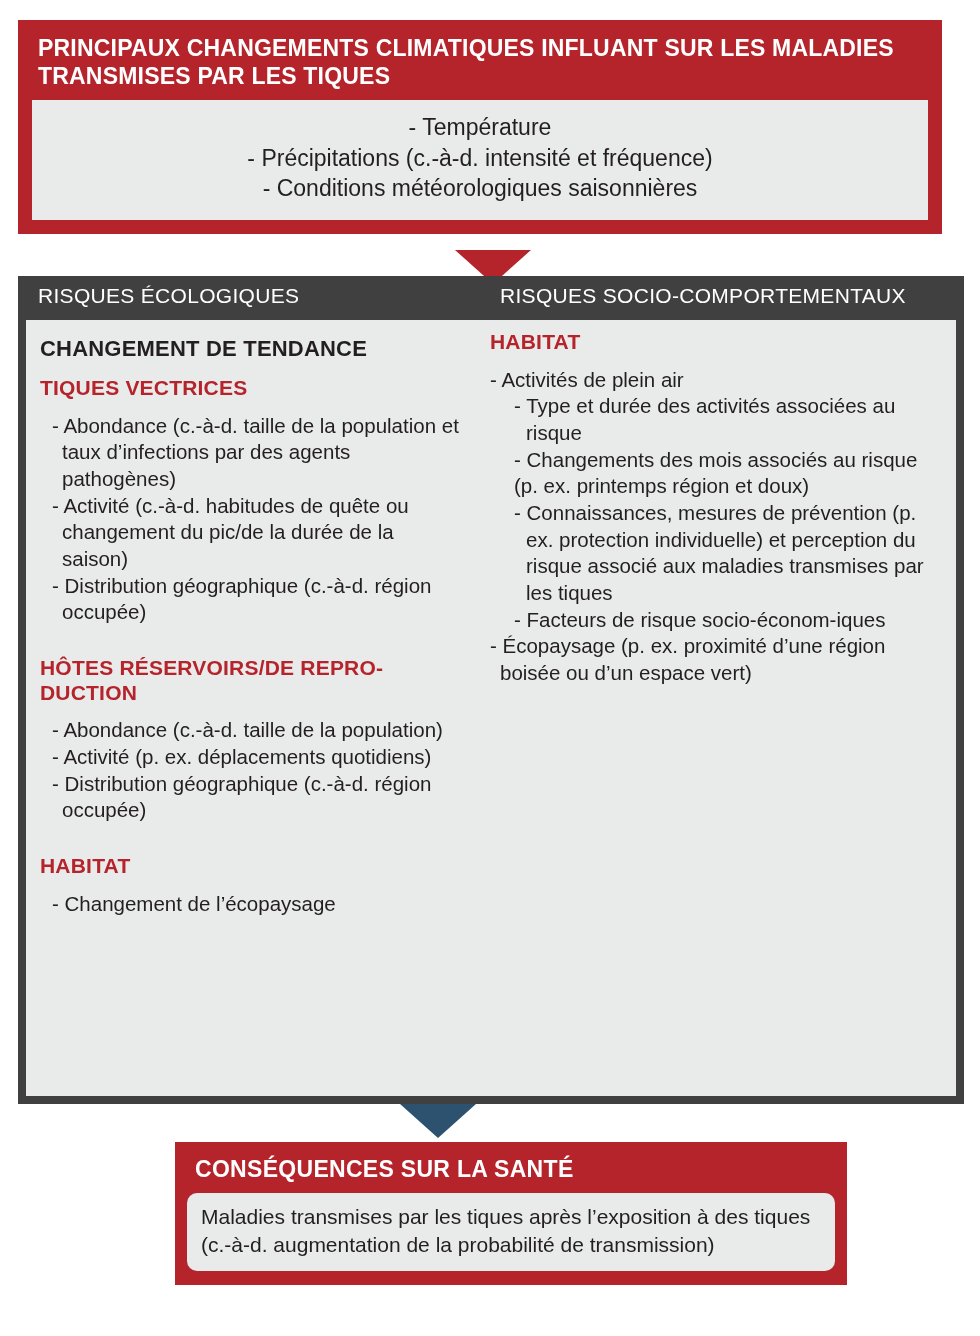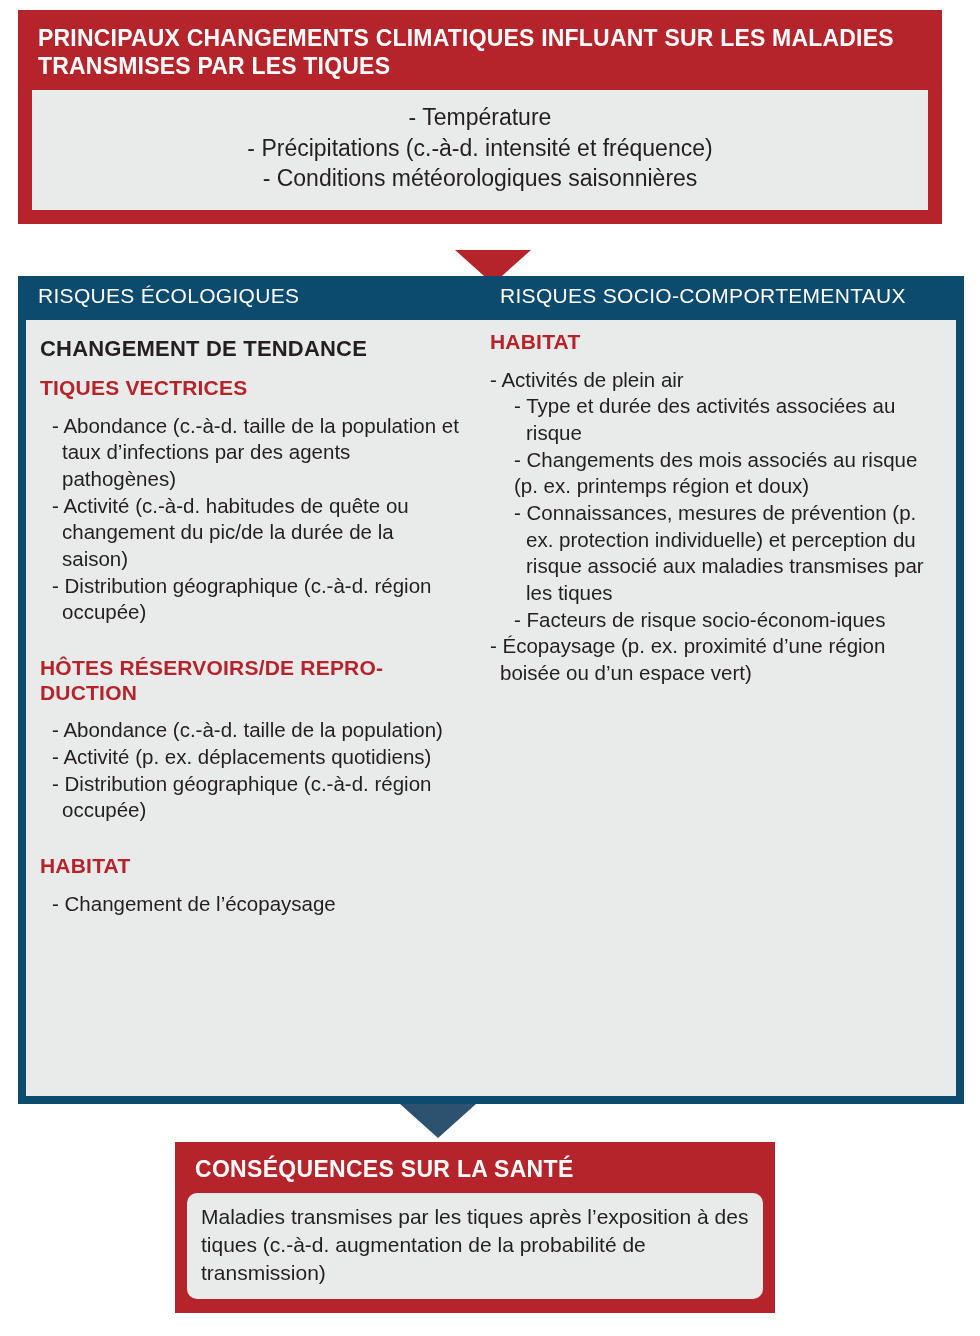--- a/index.html
+++ b/index.html
@@ -13,21 +13,21 @@
     font-family: "Liberation Sans", sans-serif;
     color: #231f20;
     position: relative;
     overflow: hidden;
   }
 
   
   #top-box {
     position: absolute;
     left: 18px;
-    top: 10px;
+    top: 20px;
     width: 924px;
     background: #b5232b;
     box-sizing: border-box;
     padding: 14px 14px 14px 14px;
   }
   #top-title {
     color: #ffffff;
     font-weight: bold;
     font-size: 23px;
     line-height: 1.22;
@@ -59,21 +59,21 @@
     border-top: 34px solid #b5232b;
   }
 
   
   #main-box {
     position: absolute;
     left: 18px;
     top: 276px;
     width: 946px;
     height: 828px;
-    background: #0c4a6e;
+    background: #404040;
     box-sizing: border-box;
     padding: 8px 8px 8px 8px;
   }
   #main-headers {
     display: flex;
     height: 36px;
     align-items: flex-start;
   }
   .col-header {
     color: #ffffff;
@@ -143,21 +143,21 @@
     border-left: 38px solid transparent;
     border-right: 38px solid transparent;
     border-top: 34px solid #2d5270;
   }
 
   
   #bottom-box {
     position: absolute;
     left: 175px;
     top: 1142px;
-    width: 600px;
+    width: 672px;
     background: #b5232b;
     box-sizing: border-box;
     padding: 10px 12px 14px 12px;
   }
   #bottom-title {
     color: #ffffff;
     font-weight: bold;
     font-size: 23px;
     padding: 4px 0 10px 8px;
     letter-spacing: 0.3px;

